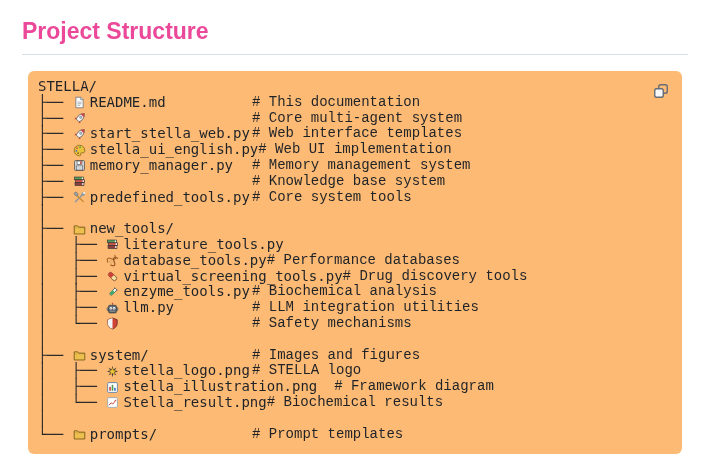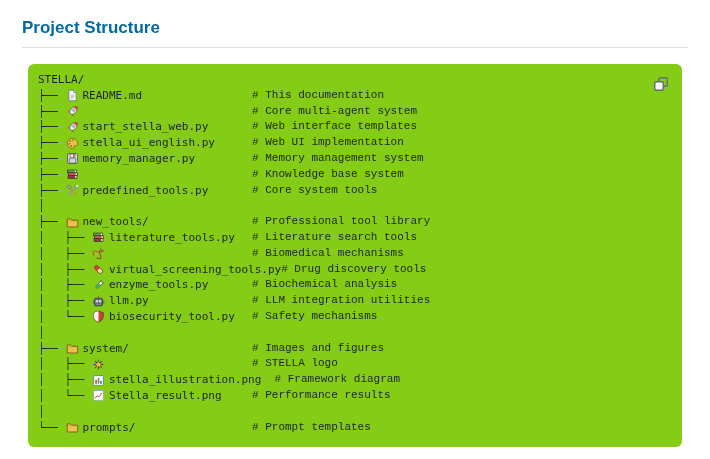--- a/index.html
+++ b/index.html
@@ -4,31 +4,31 @@
 <style>
   html,body{margin:0;padding:0;}
   body{
     width:710px;height:459px;overflow:hidden;background:#ffffff;
     font-family:"Liberation Sans","DejaVu Sans",sans-serif;
     -webkit-font-smoothing:antialiased;
   }
   .container{padding:12px 22px 0 22px;}
   .section-title{
     margin:0;padding:6px 0 9px 0;
-    font-size:17px;font-weight:700;color:#0369a1;
+    font-size:23px;font-weight:700;color:#ec4899;
     border-bottom:1px solid #d8dee4;
   }
   .code-block{
     position:relative;
     margin:16px 6px 0 6px;
-    background:#84cc16;
+    background:#fdba74;
     border-radius:6px;
     padding:8px 10px 12px 10px;
     font-family:"DejaVu Sans Mono","Liberation Mono",monospace;
-    font-size:11px;line-height:15.8px;color:#1f2328;
+    font-size:14px;line-height:15.8px;color:#1f2328;
   }
   .row{display:flex;align-items:center;height:15.8px;white-space:pre;}
   .left{display:flex;align-items:center;white-space:pre;min-width:214px;flex:0 0 auto;}
   .prefix{white-space:pre;}
   .fname{white-space:pre;}
   .comment{white-space:pre;font-family:Liberation Mono, monospace;}
   .icon{width:13px;height:13px;flex:0 0 auto;margin:0 4px 0 1px;display:block;}
   .copy-btn{
     position:absolute;top:6px;right:7px;width:28px;height:28px;
     background:transparent;border:none;border-radius:6px;cursor:pointer;
@@ -164,50 +164,48 @@
   </div>
 
   <div class="row">
     <span class="left">
       <span class="prefix">├── </span>
       <svg viewBox="0 0 16 16" class="icon">
               <path d="M1.5 3.5h4.2l1.4 1.6h7.4v8.4H1.5z" fill="#ecbf4e" stroke="#6e5213" stroke-width="1"></path>
               <path d="M1.5 5.9h13" stroke="#6e5213" stroke-width="0.5" opacity="0.45"></path>
             </svg><span class="fname">new_tools/</span>
     </span>
-    <span class="comment"># Professional tool library</span>
   </div>
 
   <div class="row">
     <span class="left">
       <span class="prefix">│   ├── </span>
       <svg viewBox="0 0 16 16" class="icon">
               <rect x="2" y="2.5" width="11" height="3.4" fill="#56a05c" stroke="#333333" stroke-width="0.8"></rect>
               <rect x="10.9" y="3.1" width="1.5" height="2.2" fill="#ffffff"></rect>
               <rect x="3" y="5.9" width="11" height="3.4" fill="#d05848" stroke="#333333" stroke-width="0.8"></rect>
               <rect x="11.9" y="6.5" width="1.5" height="2.2" fill="#ffffff"></rect>
               <rect x="2.5" y="9.3" width="11" height="3.6" fill="#8c3f3f" stroke="#333333" stroke-width="0.8"></rect>
               <rect x="11.4" y="9.9" width="1.5" height="2.4" fill="#ffffff"></rect>
             </svg><span class="fname">literature_tools.py</span>
     </span>
-    <span class="comment"># Literature search tools</span>
   </div>
 
   <div class="row">
     <span class="left">
       <span class="prefix">│   ├── </span>
       <svg viewBox="0 0 16 16" class="icon">
               <g transform="rotate(45 8 8)" fill="none" stroke-linecap="round">
                 <path d="M5.8 3.4h4.4M5.8 5.6h4.4M5.8 9.4h4.4M5.8 11.6h4.4" stroke="#d2a46a" stroke-width="1"></path>
                 <path d="M5.5 1.5C10 3 10 6 5.5 7.5 1 9 1 12 5.5 13.5" stroke="#a86428" stroke-width="1.3"></path>
                 <path d="M10.5 1.5C6 3 6 6 10.5 7.5 15 9 15 12 10.5 13.5" stroke="#8a4f1d" stroke-width="1.3"></path>
               </g>
-            </svg>
-    </span>
-    <span class="comment"># Biomedical mechanisms</span>
+            </svg><span class="fname">database_tools.py</span>
+    </span>
+    <span class="comment"># Performance databases</span>
   </div>
 
   <div class="row">
     <span class="left">
       <span class="prefix">│   ├── </span>
       <svg viewBox="0 0 16 16" class="icon">
               <g transform="rotate(-45 8 8)">
                 <rect x="5.3" y="2" width="5.4" height="12" rx="2.7" fill="#f3e3a0" stroke="#6b3226" stroke-width="0.9"></rect>
                 <path d="M5.3 8V4.7A2.7 2.7 0 0 1 8 2a2.7 2.7 0 0 1 2.7 2.7V8z" fill="#cc4036"></path>
               </g>
@@ -249,21 +247,21 @@
     </span>
     <span class="comment"># LLM integration utilities</span>
   </div>
 
   <div class="row">
     <span class="left">
       <span class="prefix">│   └── </span>
       <svg viewBox="0 0 16 16" class="icon">
               <path d="M8 1.2 13.8 3.3V7.8c0 3.6-2.5 5.8-5.8 7-3.3-1.2-5.8-3.4-5.8-7V3.3z" fill="#cf4436" stroke="#58211b" stroke-width="0.9"></path>
               <path d="M8 1.2 2.2 3.3V7.8c0 3.6 2.5 5.8 5.8 7z" fill="#f2f4f6"></path>
-            </svg><span class="fname">biosecurity_tool.py</span>
+            </svg>
     </span>
     <span class="comment"># Safety mechanisms</span>
   </div>
 
   <div class="row">
     <span class="left">
       <span class="prefix">│</span>
       <span class="fname"></span>
     </span>
     <span class="comment"></span>
@@ -279,21 +277,21 @@
     </span>
     <span class="comment"># Images and figures</span>
   </div>
 
   <div class="row">
     <span class="left">
       <span class="prefix">│   ├── </span>
       <svg viewBox="0 0 16 16" class="icon">
               <polygon points="15,8 10.6,9.1 13,13 9.1,10.6 8,15 6.9,10.6 3,13 5.4,9.1 1,8 5.4,6.9 3,3 6.9,5.4 8,1 9.1,5.4 13,3 10.6,6.9" fill="#3a3a3a"></polygon>
               <polygon points="8,3.4 9.3,6.5 12.6,6.7 10.1,8.9 10.9,12.1 8,10.3 5.1,12.1 5.9,8.9 3.4,6.7 6.7,6.5" fill="#f2c437" stroke="#8a6d1d" stroke-width="0.5"></polygon>
-            </svg>
+            </svg><span class="fname">stella_logo.png</span>
     </span>
     <span class="comment"># STELLA logo</span>
   </div>
 
   <div class="row">
     <span class="left">
       <span class="prefix">│   ├── </span>
       <svg viewBox="0 0 16 16" class="icon">
               <rect x="2" y="2" width="12" height="12" rx="1.2" fill="#ffffff" stroke="#5b7fa6" stroke-width="1.1"></rect>
               <rect x="4" y="7.2" width="2" height="4.8" fill="#cc4439"></rect>
@@ -306,21 +304,21 @@
 
   <div class="row">
     <span class="left">
       <span class="prefix">│   └── </span>
       <svg viewBox="0 0 16 16" class="icon">
               <rect x="2" y="2" width="12" height="12" rx="1.2" fill="#ffffff" stroke="#93a1ad" stroke-width="1"></rect>
               <path d="M3.6 11.4 6.4 8.4 8.4 9.8 12 5.4" fill="none" stroke="#cc4439" stroke-width="1.2"></path>
               <path d="M12.6 4.6l-2.4.3 1.8 1.7z" fill="#cc4439"></path>
             </svg><span class="fname">Stella_result.png</span>
     </span>
-    <span class="comment"># Performance results</span>
+    <span class="comment"># Biochemical results</span>
   </div>
 
   <div class="row">
     <span class="left">
       <span class="prefix">│</span>
       <span class="fname"></span>
     </span>
     <span class="comment"></span>
   </div>
 

